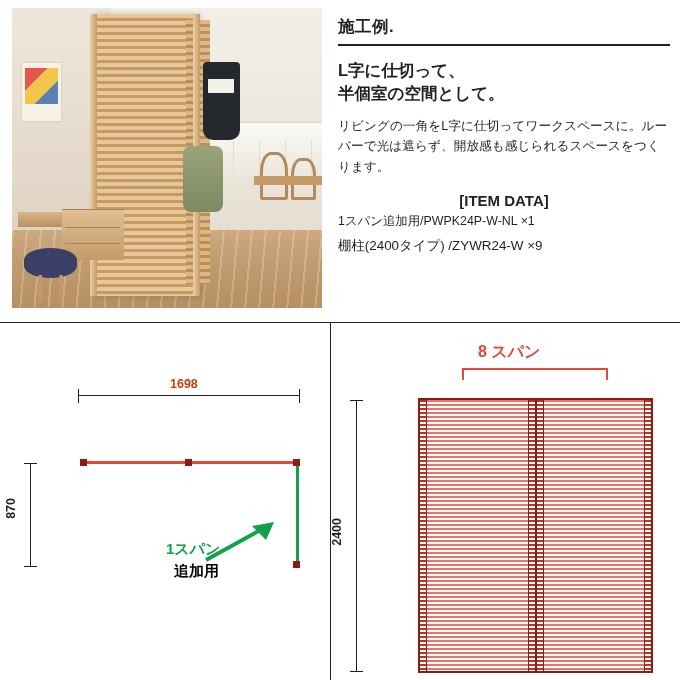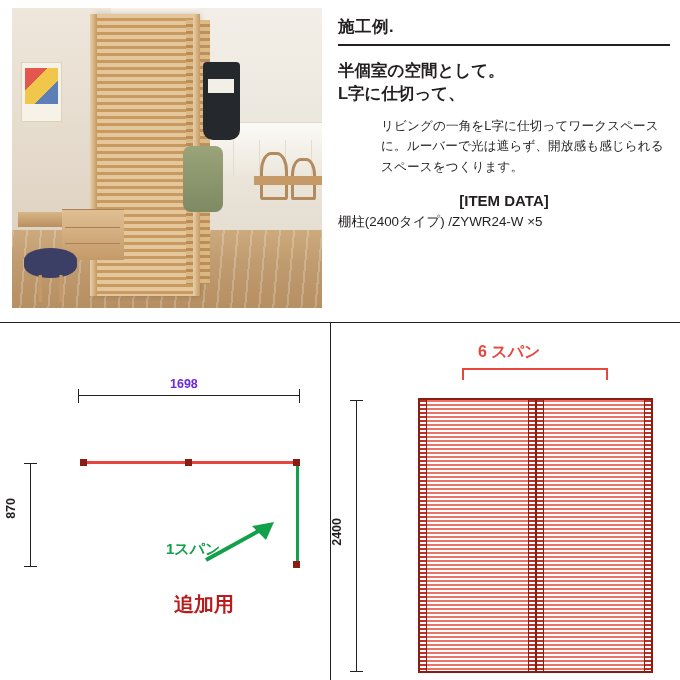--- a/index.html
+++ b/index.html
@@ -82,45 +82,45 @@
     background:#c69a67; }
 
   .top-text { position:absolute; left: 338px; top: 16px; width: 332px; }
 
   .title-row { display:flex; align-items:baseline; }
   .title-pre { font-size: 16.5px; font-weight: 700; letter-spacing:.5px; }
   .title-main { font-size: 19px; font-weight: 700; letter-spacing:.5px; }
   .title-rule { border-bottom: 2px solid #231f20; margin-top: 6px; }
 
   .lead { margin-top: 13px; font-size: 16.5px; font-weight: 700; line-height: 1.42; }
-  .body-copy { margin-top: 10px; font-size: 12.6px; line-height: 1.62; letter-spacing:.1px;margin-left:43px; }
+  .body-copy { margin-top: 10px; font-size: 12.6px; line-height: 1.62; letter-spacing:.1px; }
 
   .item-data-h { margin-top: 15px; font-size: 15px; font-weight: 700; text-align: center; }
   .spec { font-size: 12.4px; line-height: 1.95; }
   .spec.big { font-size: 13.4px; }
 
   
   .hrule { position:absolute; left:0; top:322px; width:680px; height:1px; background:#231f20; }
 
   
   .bottom { position:absolute; left:0; top:323px; width:680px; height:357px; }
 
   .vsplit { position:absolute; left:330px; top:0; width:1px; height:357px; background:#231f20; }
-  .dim-label { position:absolute; font-size:12.5px; font-weight:700; color:#6d28d9; }
+  .dim-label { position:absolute; font-size:12.5px; font-weight:700; color:#c2410c; }
 
   .dim-top-line { position:absolute; left:78px; top:395px; width:222px; height:1px; background:#231f20; }
   .tick { position:absolute; background:#231f20; }
 
   .plan-h-red { position:absolute; left:82px; top:461px; width:214px; height:3px; background:#e8463c; }
   .plan-v-green { position:absolute; left:296px; top:461px; width:3px; height:104px; background:#12a04a; }
   .node { position:absolute; width:7px; height:7px; background:#8a1c14; }
 
   .arrow-svg { position:absolute; left:200px; top:520px; }
   .label-1span { position:absolute; left:166px; top:540px; font-size:15px; font-weight:700; color:#12a04a; }
-  .label-1span2 { position:absolute; left:174px; top:562px; font-size:20px; font-weight:700; color:#b91c1c;margin-top:29px; }
+  .label-1span2 { position:absolute; left:174px; top:562px; font-size:15px; font-weight:700; color:#000000; }
 
   .dim-left-line { position:absolute; left:30px; top:463px; width:1px; height:104px; background:#231f20; }
   .vlabel { position:absolute; left:4px; top:498px; font-size:12.5px; font-weight:700;
     writing-mode: vertical-rl; transform: rotate(180deg); }
   .elev-panels { position:absolute; left:418px; top:398px; width:235px; height:275px;
     border:2px solid #8a1c14; background:#fff; display:flex; }
   .panel {
     flex:1; position:relative;
     background:
       repeating-linear-gradient(180deg,#e8746a 0 2px,#ffffff 2px 4px);
@@ -179,28 +179,29 @@
       <div class="ph-backpack"></div>
     </div>
 
     <div class="top-text">
       <div class="title-row">
         <span class="title-pre">施工例.</span>
       </div>
       <div class="title-rule"></div>
 
       <div class="lead">
+        <div>L字に仕切って、</div>
         <div>半個室の空間として。</div>
-        <div>L字に仕切って、</div>
       </div>
 
       <div class="body-copy">リビングの一角をL字に仕切ってワークスペースに。ルーバーで光は遮らず、開放感も感じられるスペースをつくります。</div>
 
       <div class="item-data-h">[ITEM DATA]</div>
-      <div class="spec big">棚柱(2400タイプ) /ZYWR24-W ×5</div>
+      <div class="spec">1スパン追加用/PWPK24P-W-NL ×1</div>
+      <div class="spec big">棚柱(2400タイプ) /ZYWR24-W ×9</div>
     </div>
   </div>
 
   <div class="hrule"></div>
 
   <div class="bottom">
     <div class="vsplit"></div>
   </div>
 
   <div class="dim-label" style="left:170px; top:377px;">1698</div>
@@ -220,21 +221,21 @@
   <div class="node" style="left:293px; top:459px;"></div>
   <div class="node" style="left:293px; top:561px;"></div>
 
   <svg class="arrow-svg" width="80" height="46" viewBox="0 0 80 46">
     <line x1="6" y1="40" x2="64" y2="8" stroke="#12a04a" stroke-width="4"></line>
     <polygon points="74,2 52,6 66,20" fill="#12a04a"></polygon>
   </svg>
   <div class="label-1span">1スパン</div>
   <div class="label-1span2">追加用</div>
 
-  <div class="span2-label">6 スパン</div>
+  <div class="span2-label">8 スパン</div>
   <div class="span2-bracket"></div>
 
   <div class="elev-dim-line"></div>
   <div class="tick" style="left:350px; top:400px; width:13px; height:1px;"></div>
   <div class="tick" style="left:350px; top:671px; width:13px; height:1px;"></div>
   <div class="elev-vlabel">2400</div>
 
   <div class="elev-panels">
     <div class="panel"></div>
     <div class="panel"></div>

